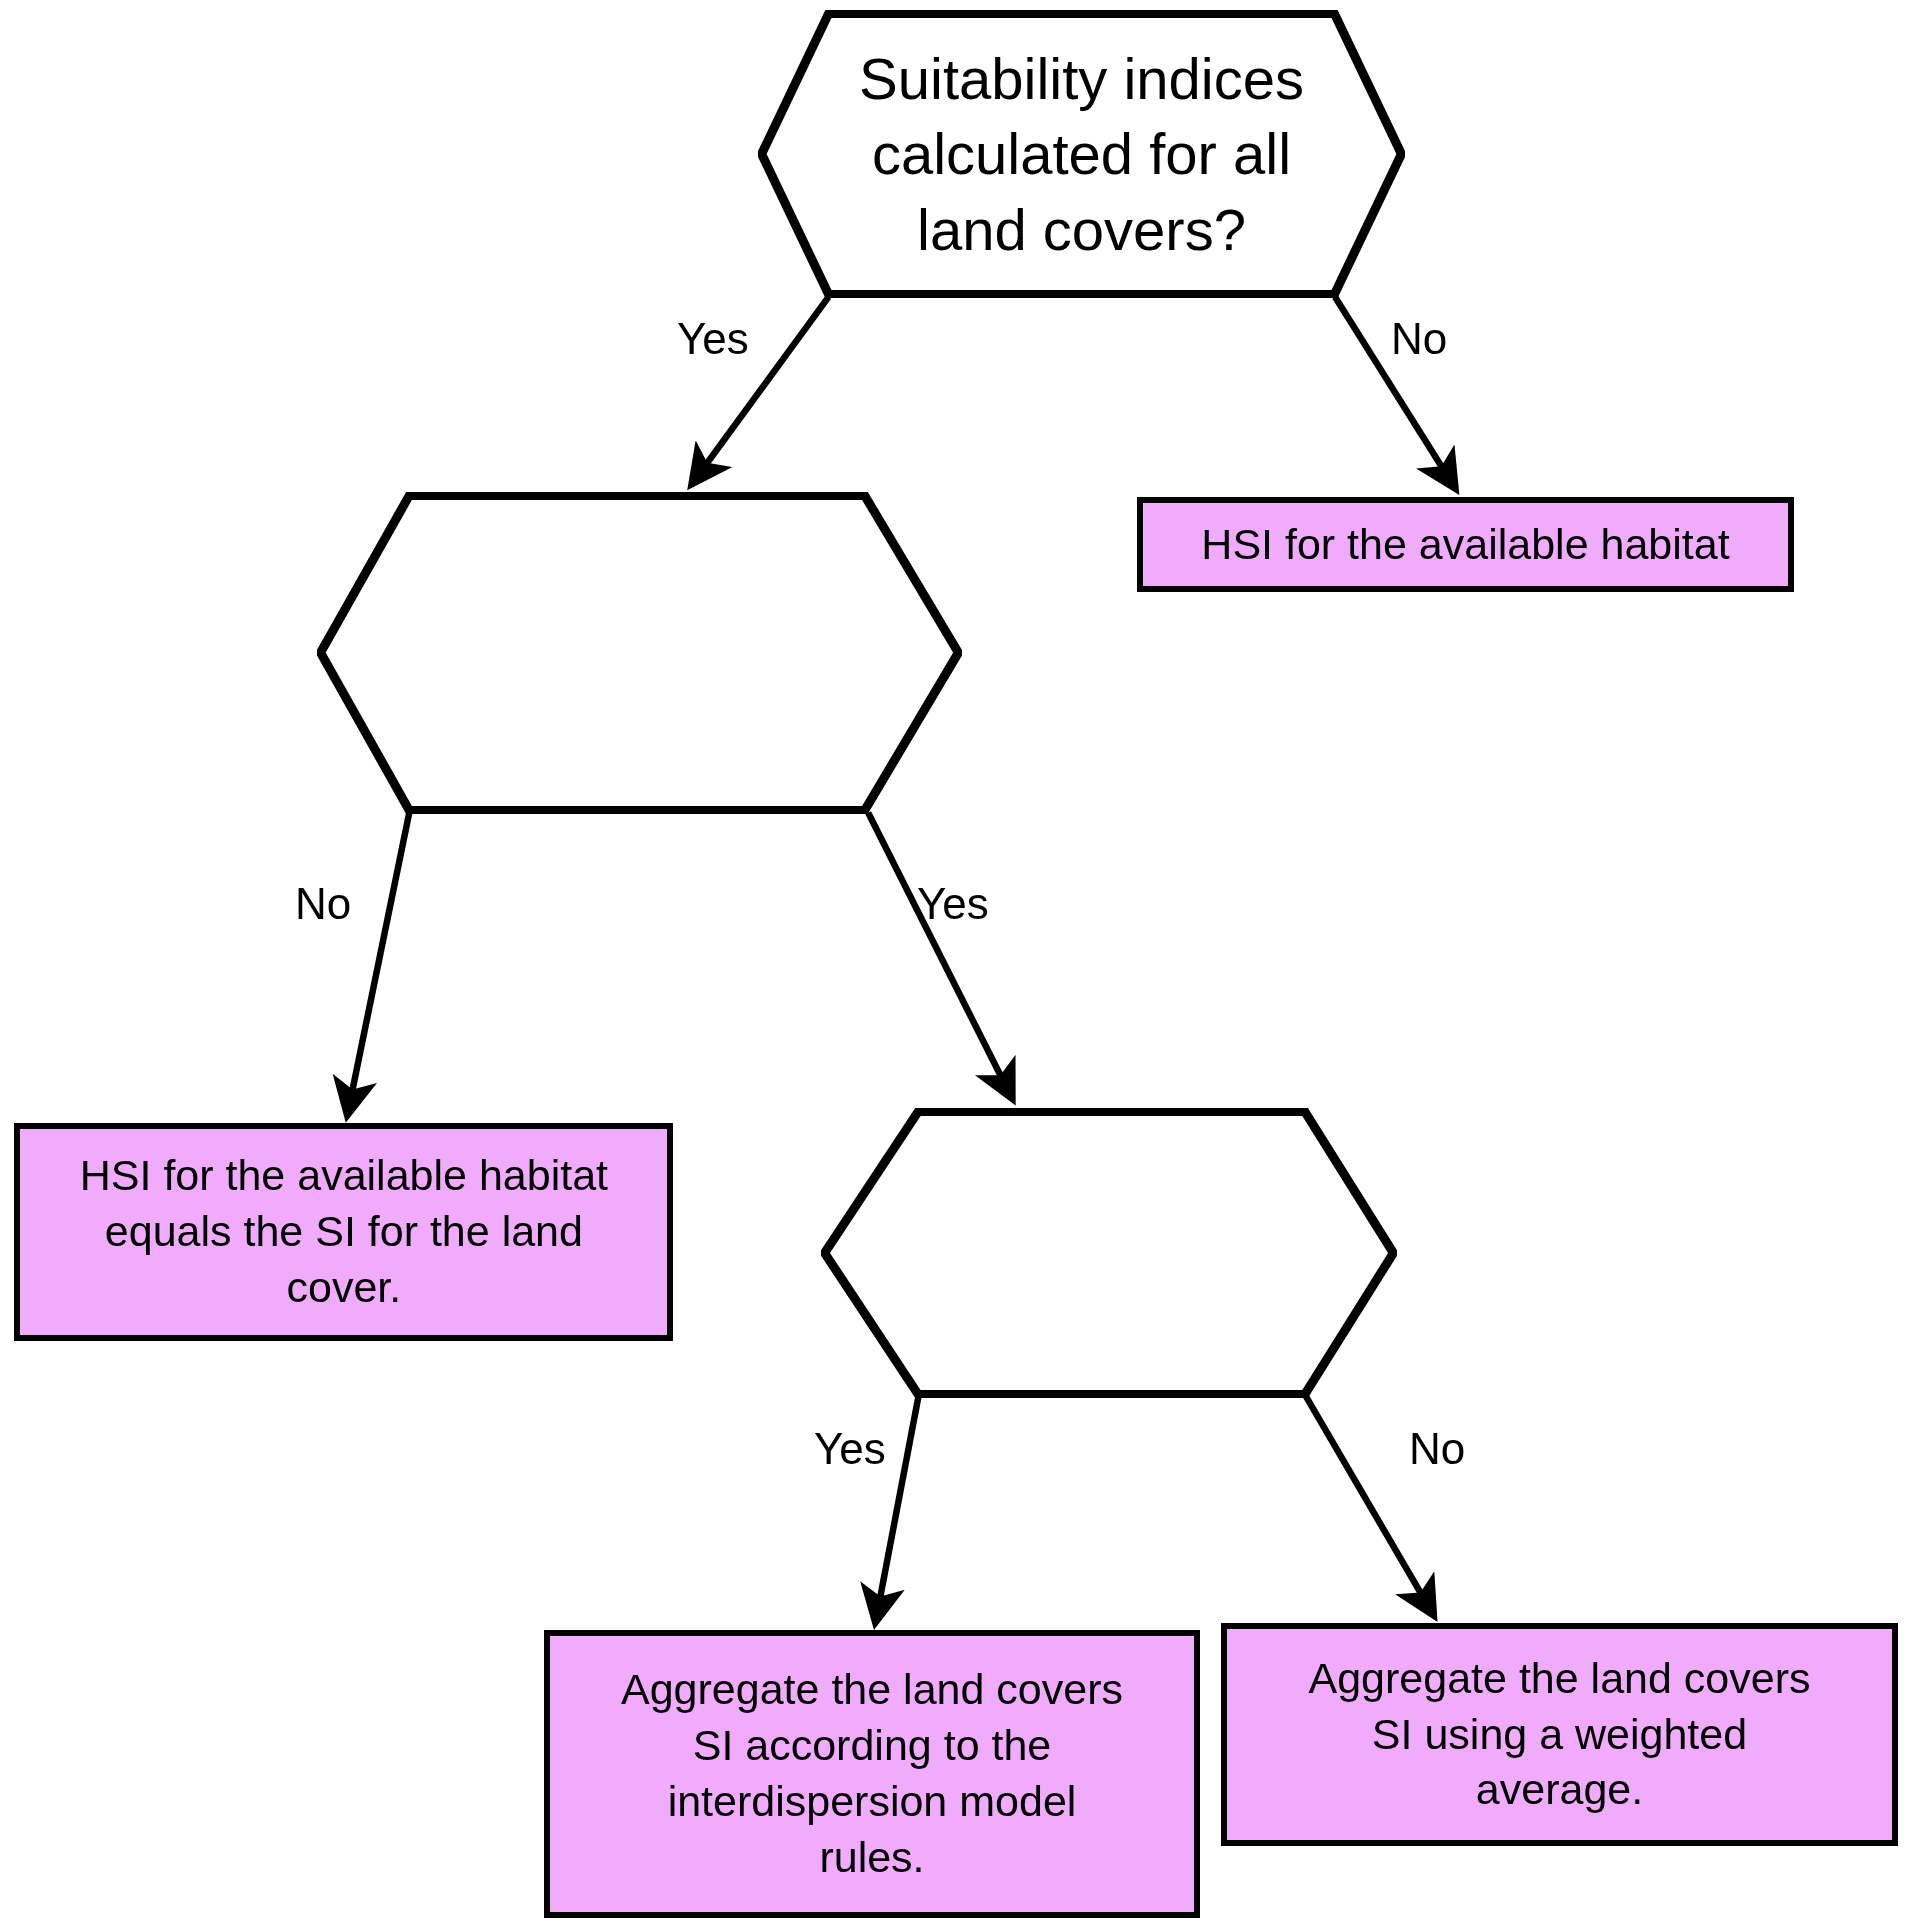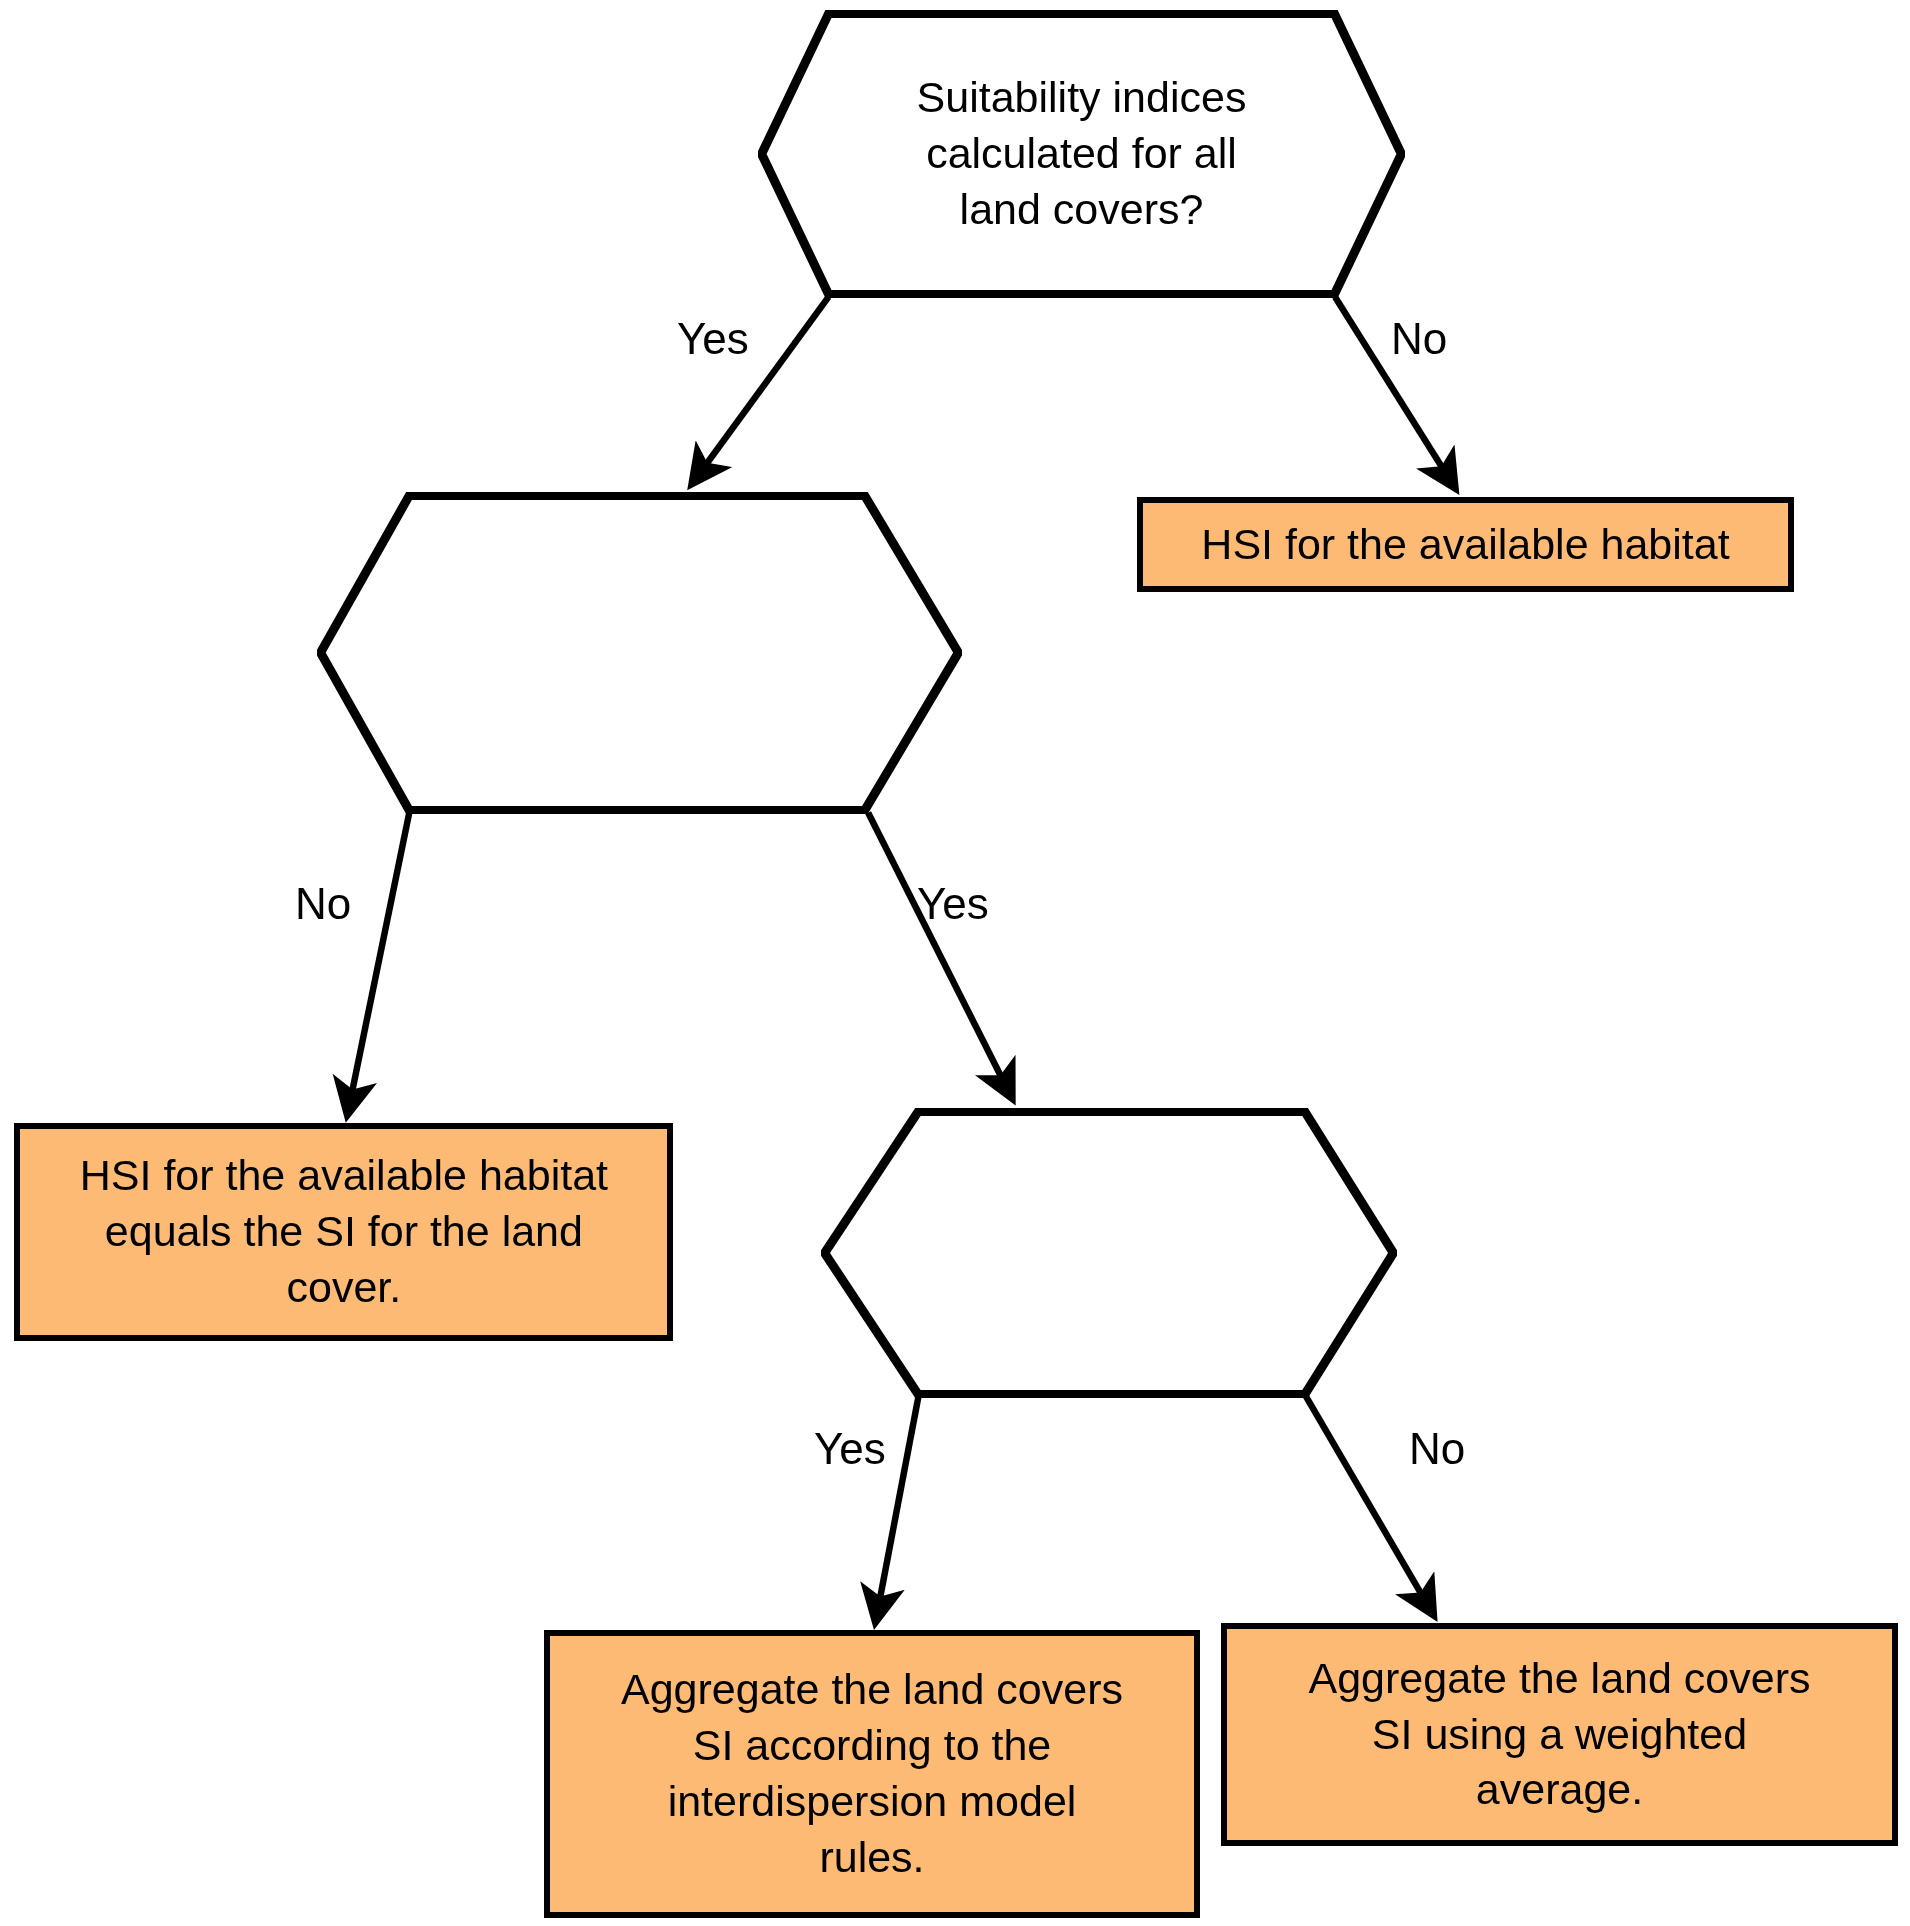--- a/index.html
+++ b/index.html
@@ -46,27 +46,27 @@
     background: transparent;
   }
   .hex .hexshape {
     position: absolute;
     left: 0; top: 0;
     width: 100%;
     height: 100%;
     z-index: 1;
   }
   .hex .label {
-    font-size: 43px;
+    font-size: 58px;
   }
 
   
   .rect {
     border: 6.5px solid #000000;
-    background: #fdba74;
+    background: #f0abfc;
   }
   .rect .label {
     font-size: 43px;
   }
 
   
   .edge-label {
     position: absolute;
     color: #000000;
     font-size: 44px;

